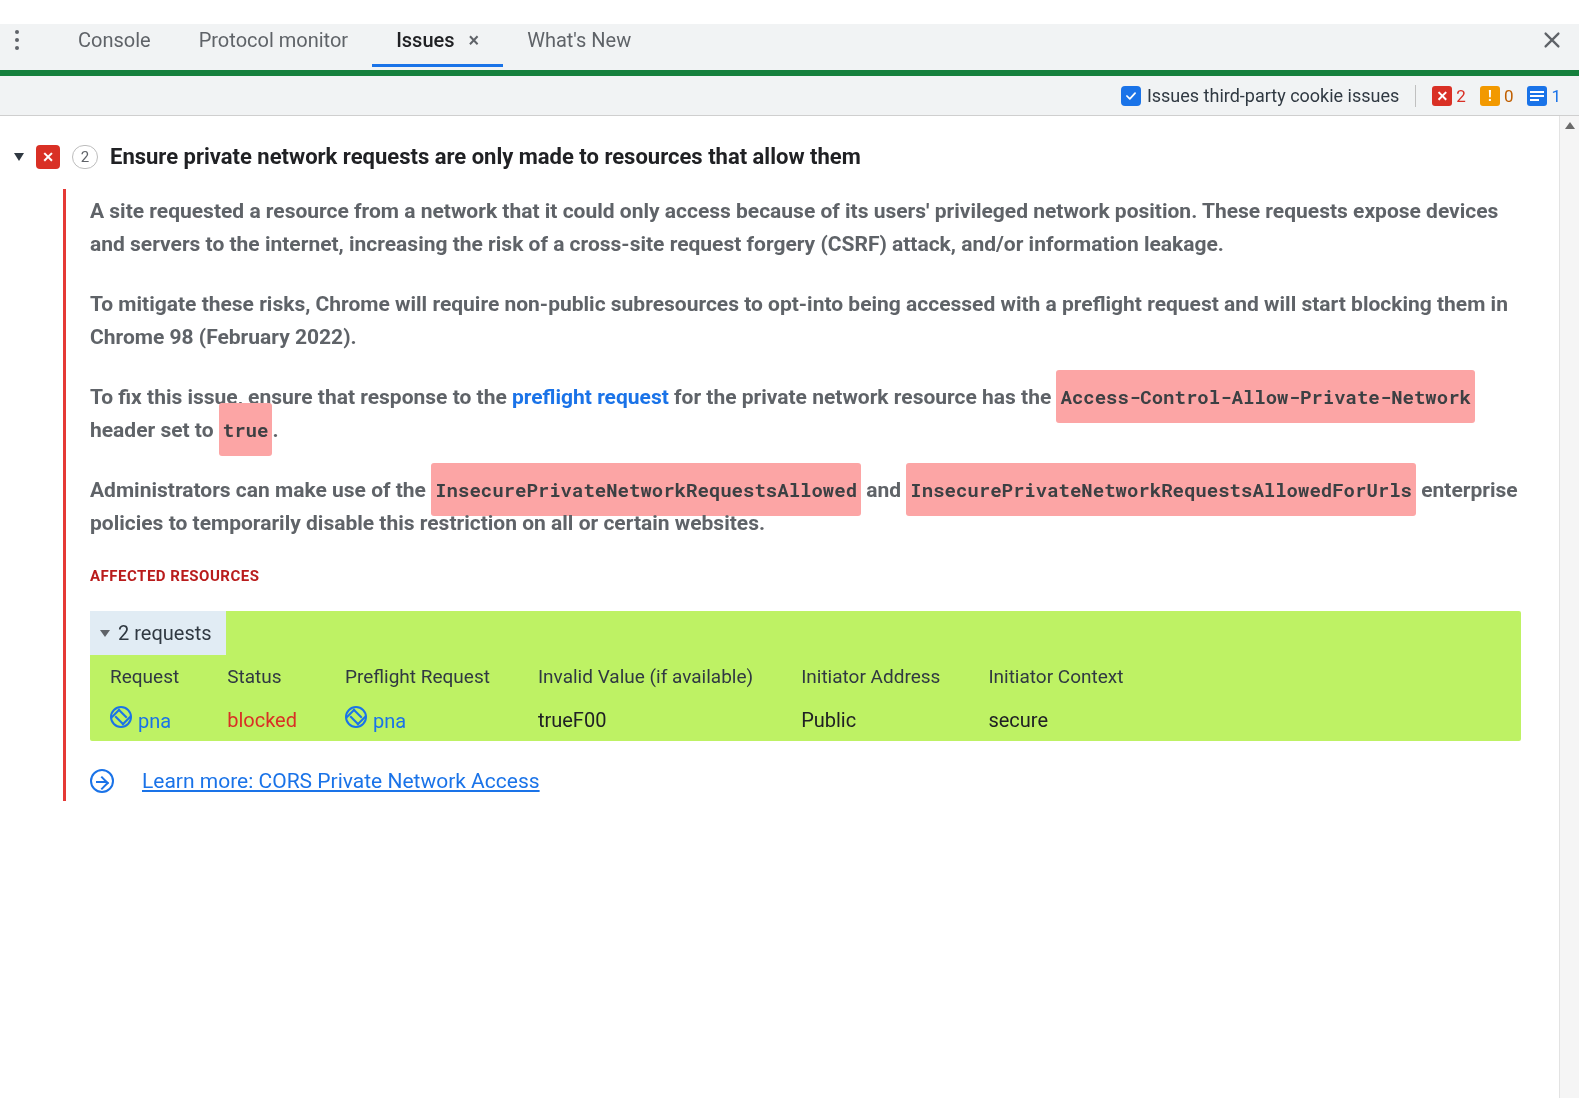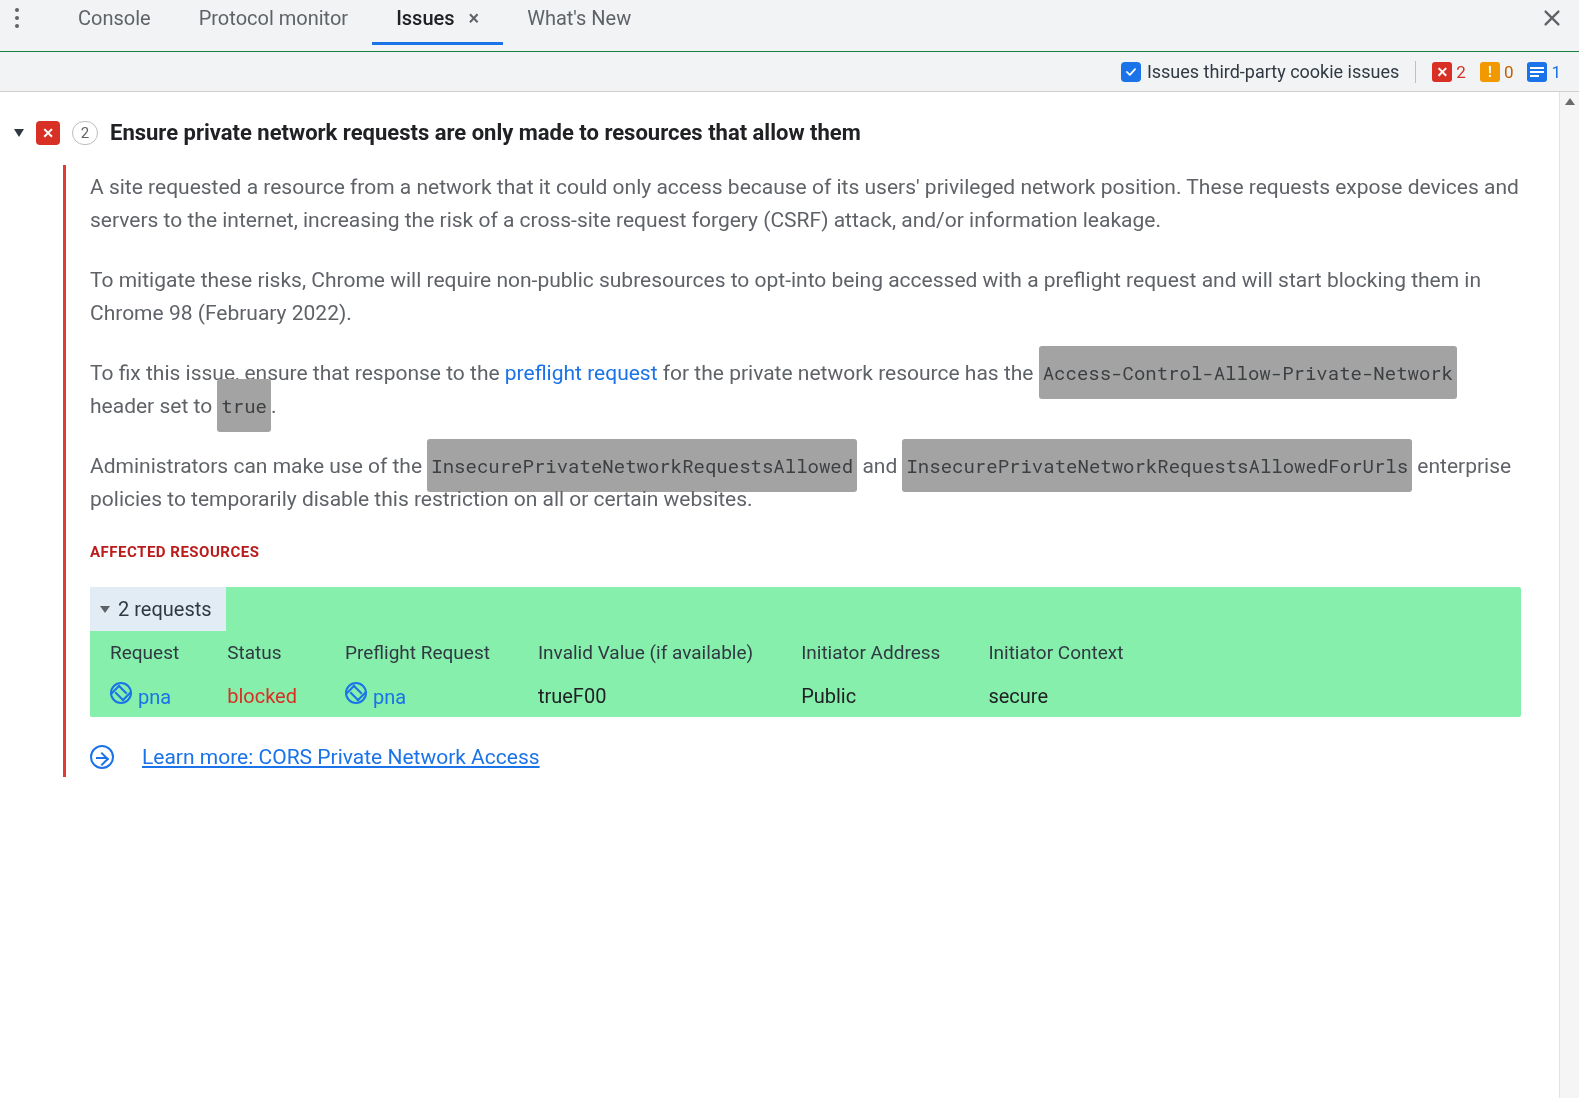--- a/index.html
+++ b/index.html
@@ -10,23 +10,24 @@
     background: #fff;
     width: 1579px;
     height: 1098px;
     overflow: hidden;
   }
   
   .tabbar {
     display: flex;
     align-items: center;
     height: 52px;
-    border-bottom: 1px solid #15803d;
+    border-bottom: 6px solid #15803d;
     background: #f1f3f4;
     padding: 0 16px 15px 8px;
+    margin-top: 24px;
   }
   .kebab {
     width: 18px; height: 28px;
     display:flex; flex-direction:column; justify-content:center; align-items:center; gap:4px;
     margin-right: 28px;
     cursor:pointer;
   }
   .kebab span { width:4px; height:4px; border-radius:2px; background:#5f6368; }
   .tab {
     padding: 0 24px;
@@ -112,34 +113,34 @@
     font-size:15px; color:#5f6368; padding:0 6px;
   }
   .issue-title { font-size:22px; font-weight:700; color:#202124; }
 
   
   .issue-body {
     border-left: 3px solid #e53935;
     margin-left: 49px;
     padding: 6px 8px 8px 24px;
   }
-  .desc p { font-size:21px; line-height:1.55; color:#5f6368; margin-bottom:28px; }
+  .desc p { font-size:21px; line-height:1.55; color:#5f6368; margin-bottom:28px;font-weight:bold; }
   .desc a.plain { color:#1a73e8; text-decoration:none; cursor:pointer; }
   code.mono {
     font-family: Menlo, Consolas, "Roboto Mono", monospace;
-    background:#a3a3a3; padding:14px 4px; border-radius:3px;
+    background:#fca5a5; padding:14px 4px; border-radius:3px;
     font-size:19px; color:#3c4043;
   }
 
   .affected-heading {
     font-size:15px; letter-spacing:0.5px; font-weight:700; color:#b91c1c;
     margin: 8px 0 26px 0;
   }
   .affected-box {
-    background:#86efac; border-radius:2px; padding:0; margin-bottom: 28px;
+    background:#bef264; border-radius:2px; padding:0; margin-bottom: 28px;
   }
   .req-toggle {
     display:inline-flex; align-items:center; gap:8px;
     padding:10px 14px 10px 10px;
     background:#e1ecf4;
     font-size:20px; color:#303942; cursor:pointer;
   }
   .req-toggle .caret-sm { width:0;height:0;border-left:5px solid transparent;border-right:5px solid transparent;border-top:7px solid #5f6368; }
   table.req-table { width:auto; border-collapse:collapse; font-size:20px; color:#202124; }
   .req-table th { text-align:left; font-weight:400; color:#303942; padding:10px 28px 10px 20px; font-size:19px; }

